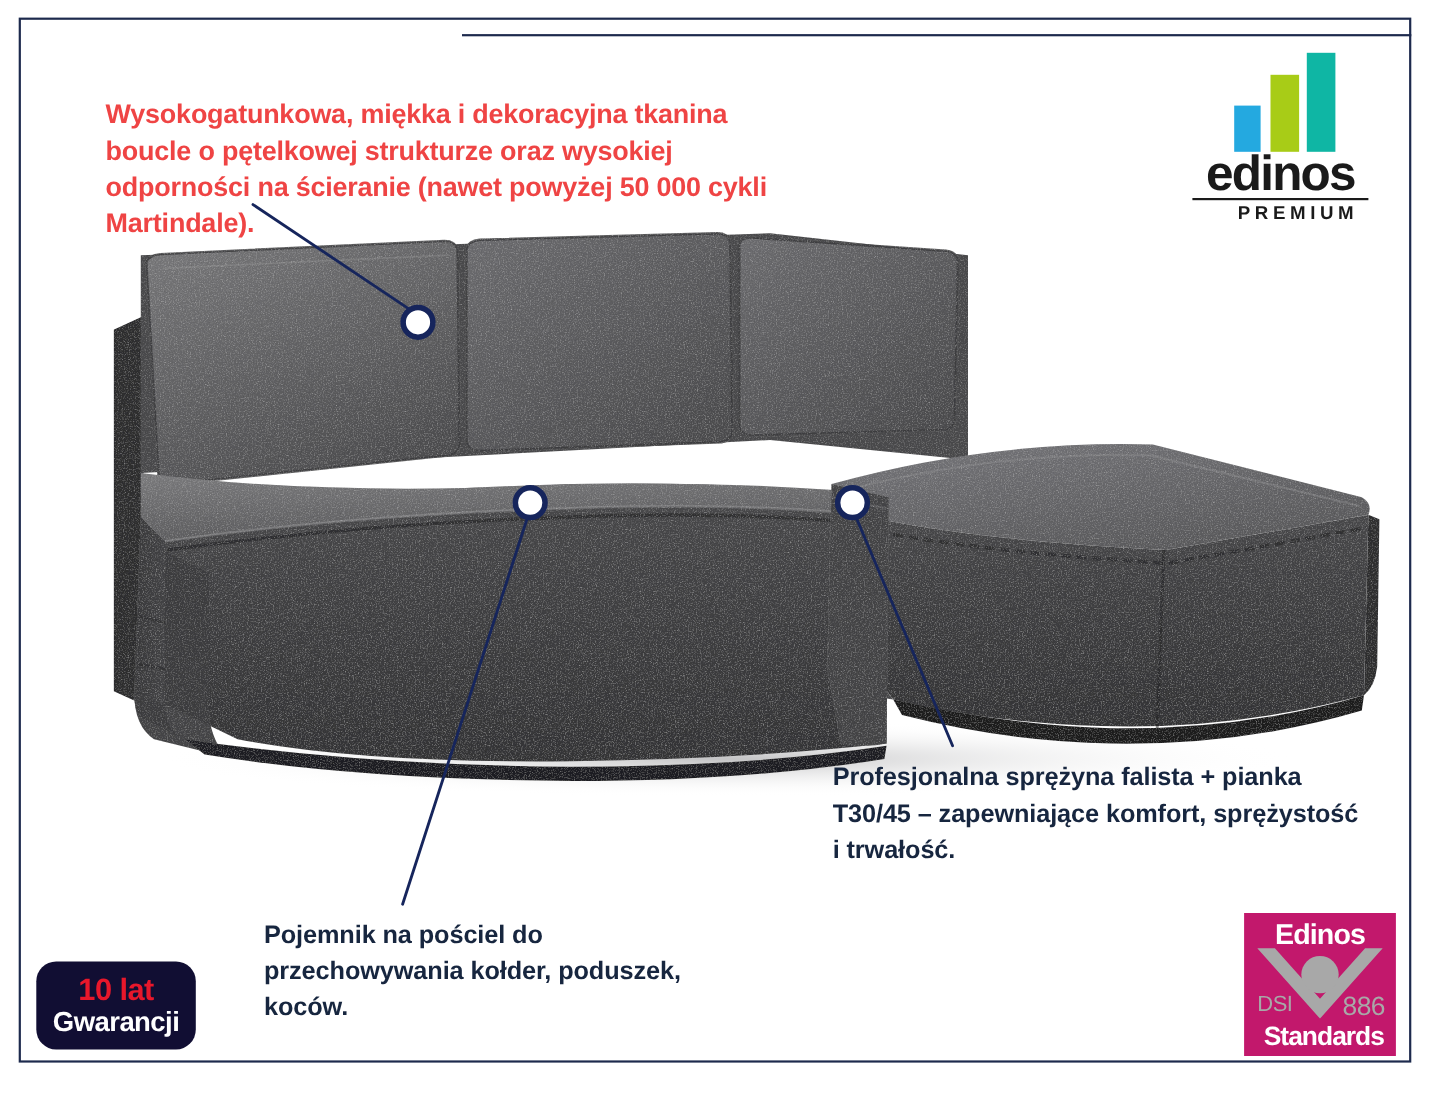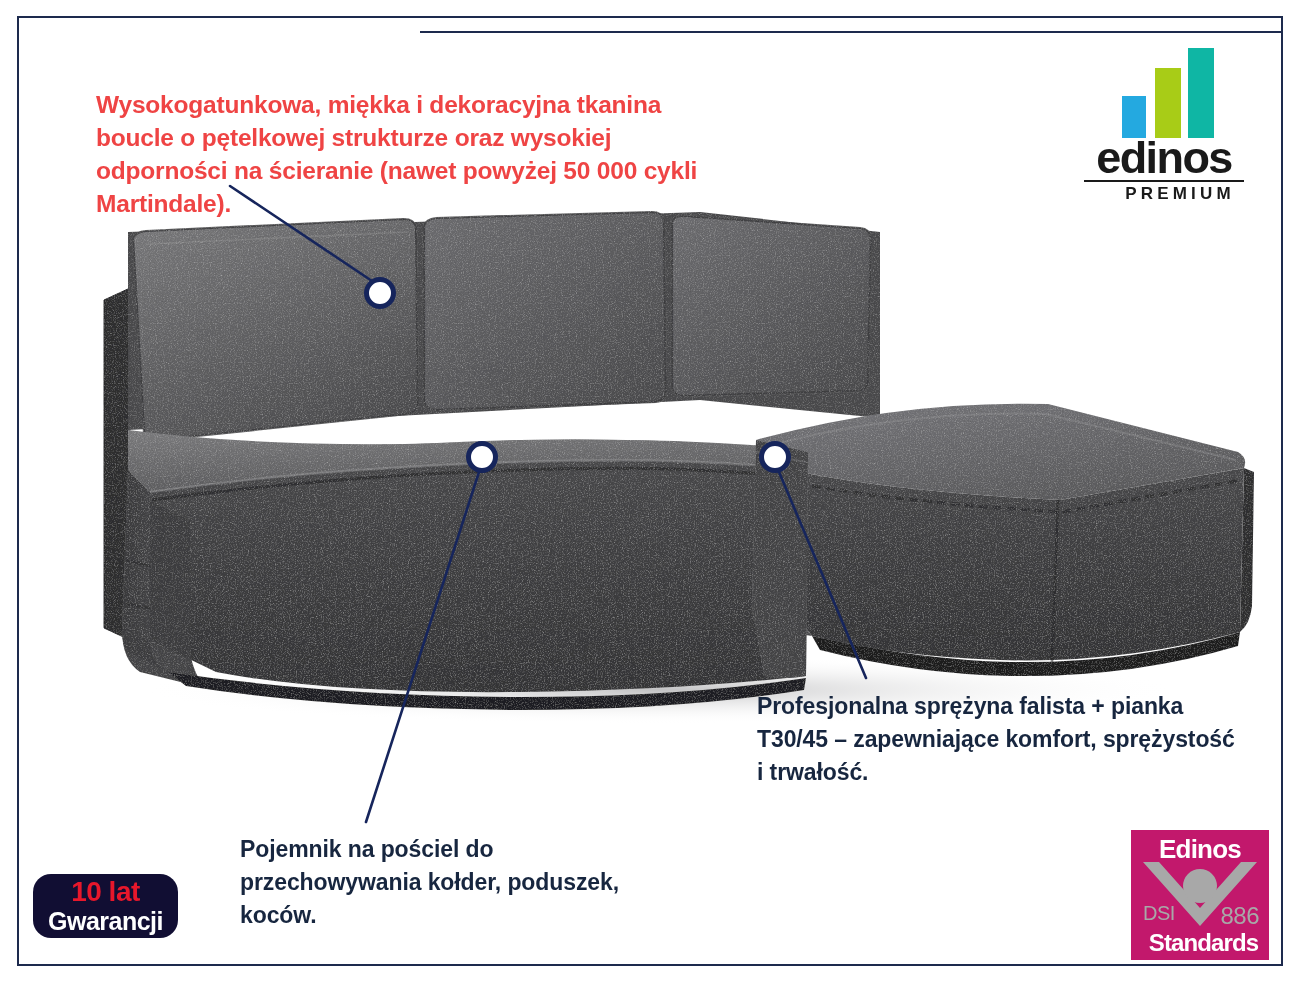--- a/index.html
+++ b/index.html
@@ -138,21 +138,21 @@
     color: #1a1a1a;
     letter-spacing: 4.2px;
   }
 
   
   .warranty {
     position: absolute;
     left: 33px;
     top: 874px;
     width: 145px;
-    height: 64px;
+    height: 80px;
     background: #110e33;
     border-radius: 18px;
     display: flex;
     flex-direction: column;
     align-items: center;
     justify-content: center;
   }
   .warranty-top {
     color: #e8172b;
     font-size: 28px;

